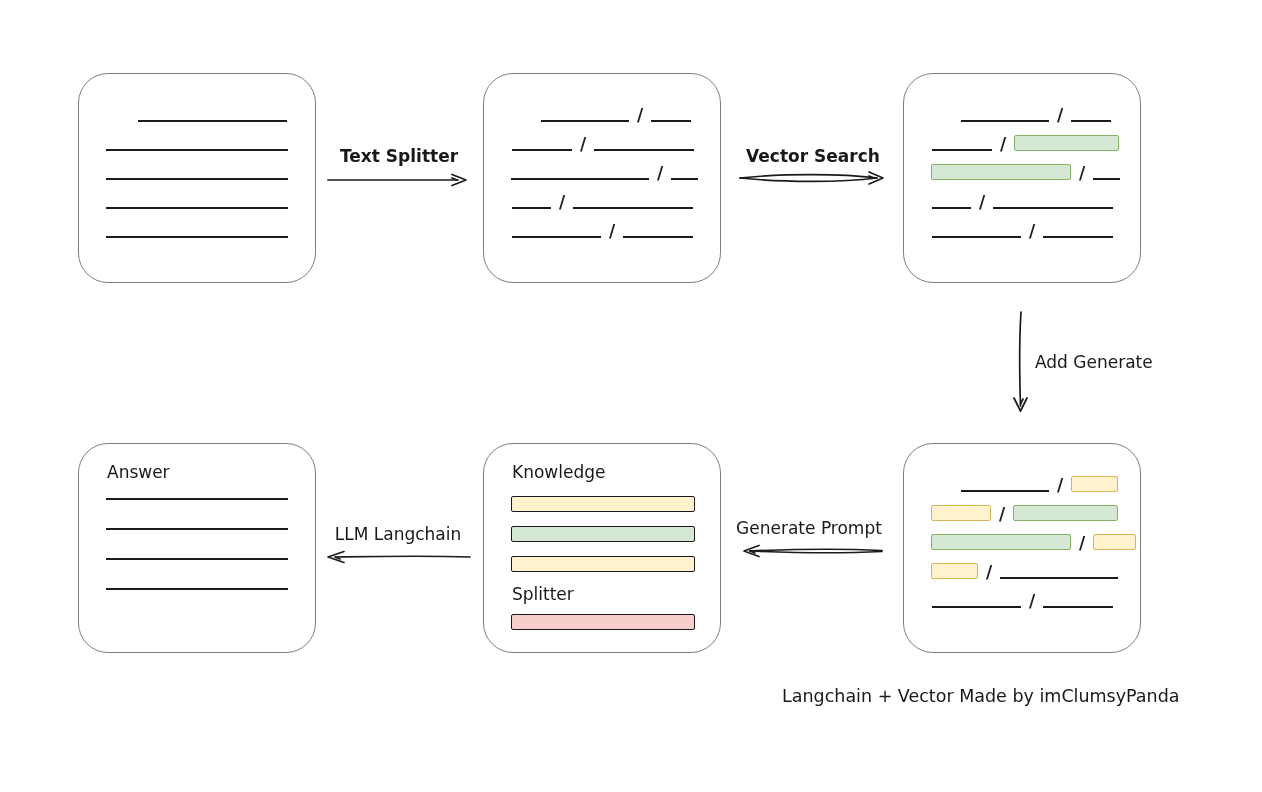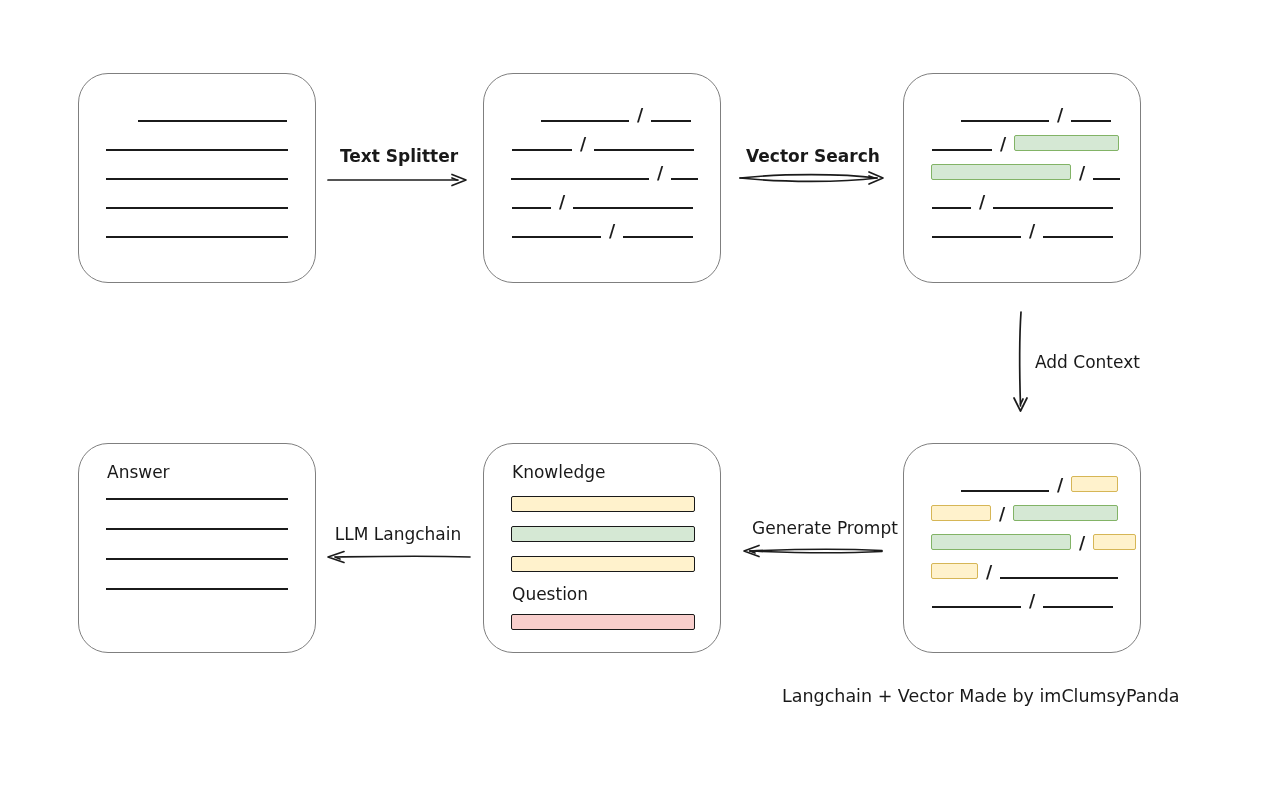--- a/index.html
+++ b/index.html
@@ -43,21 +43,21 @@
   .bar{
     position:absolute;left:27px;width:184px;height:16px;box-sizing:border-box;
     border:1.4px solid;border-radius:2px;
   }
 
   
   .arrow-label{position:absolute;font-size:17px;font-weight:500;text-align:center;white-space:nowrap;}
   #text-splitter-label{left:326px;top:146px;width:146px;font-weight:bold;}
   #vector-search-label{left:737px;top:146px;width:152px;font-weight:bold;}
   #add-context-label{left:1035px;top:352px;text-align:left;}
-  #generate-prompt-label{left:733px;top:518px;width:152px;margin-left:16px;}
+  #generate-prompt-label{left:733px;top:518px;width:152px;}
   #llm-response-label{left:324px;top:524px;width:148px;}
   .arrow-svg{position:absolute;overflow:visible;}
   .arrow-svg path,.arrow-svg polyline,.arrow-svg line{
     stroke:var(--ink,#1b1b1b);stroke-width:1.7;fill:none;stroke-linecap:round;stroke-linejoin:round;
   }
 
   #caption{
     position:absolute;left:782px;top:686px;font-size:17.5px;font-weight:500;white-space:nowrap;
   }
 </style>
@@ -159,21 +159,21 @@
           <div class="seg-line" style="width: 182px;"></div>
         </div>
         <div class="seg-row" style="margin-left: 27px;">
           <div class="seg-line" style="width: 182px;"></div>
         </div>
       </div>
   </div>
 
   <div class="box" id="box-prompt">
     <div class="inbox-label" id="knowledge-label">Knowledge</div>
-    <div class="inbox-label" id="question-label">Question</div>
+    <div class="inbox-label" id="question-label">Splitter</div>
   <div class="bar seg-yellow" style="top: 52px;"></div>
       <div class="bar seg-green" style="top: 82px;"></div>
       <div class="bar seg-yellow" style="top: 112px;"></div>
       <div class="bar seg-red" style="top: 170px;"></div>
     </div>
 
   <div class="box" id="box-context">
     <div class="rows">
         <div class="seg-row" style="margin-left: 57px;">
           <div class="seg-line" style="width: 88px;"></div>
@@ -211,21 +211,21 @@
   </svg>
 
   <div class="arrow-label" id="vector-search-label">Vector Search</div>
   <svg class="arrow-svg" style="left:737px;top:167px;" width="152" height="22">
     <path d="M3,11 C45,6.5 105,6.5 140,11"></path>
     <path d="M3,11 C45,15.5 105,15.5 140,11"></path>
     <polyline points="132,5 146,11 132,17"></polyline>
     <polyline points="137,11 132,9"></polyline>
   </svg>
 
-  <div class="arrow-label" id="add-context-label">Add Context</div>
+  <div class="arrow-label" id="add-context-label">Add Generate</div>
   <svg class="arrow-svg" style="left:1008px;top:310px;" width="26" height="108">
     <path d="M13,2 C11,32 11.5,65 12.5,96"></path>
     <polyline points="6,88 12.5,101 19,88"></polyline>
     <polyline points="12.5,94 15,89"></polyline>
   </svg>
 
   <div class="arrow-label" id="generate-prompt-label">Generate Prompt</div>
   <svg class="arrow-svg" style="left:740px;top:541px;" width="145" height="20">
     <path d="M142,9.5 C100,7.5 45,8.5 10,10"></path>
     <path d="M142,10.5 C100,12.5 45,11.5 10,10"></path>

